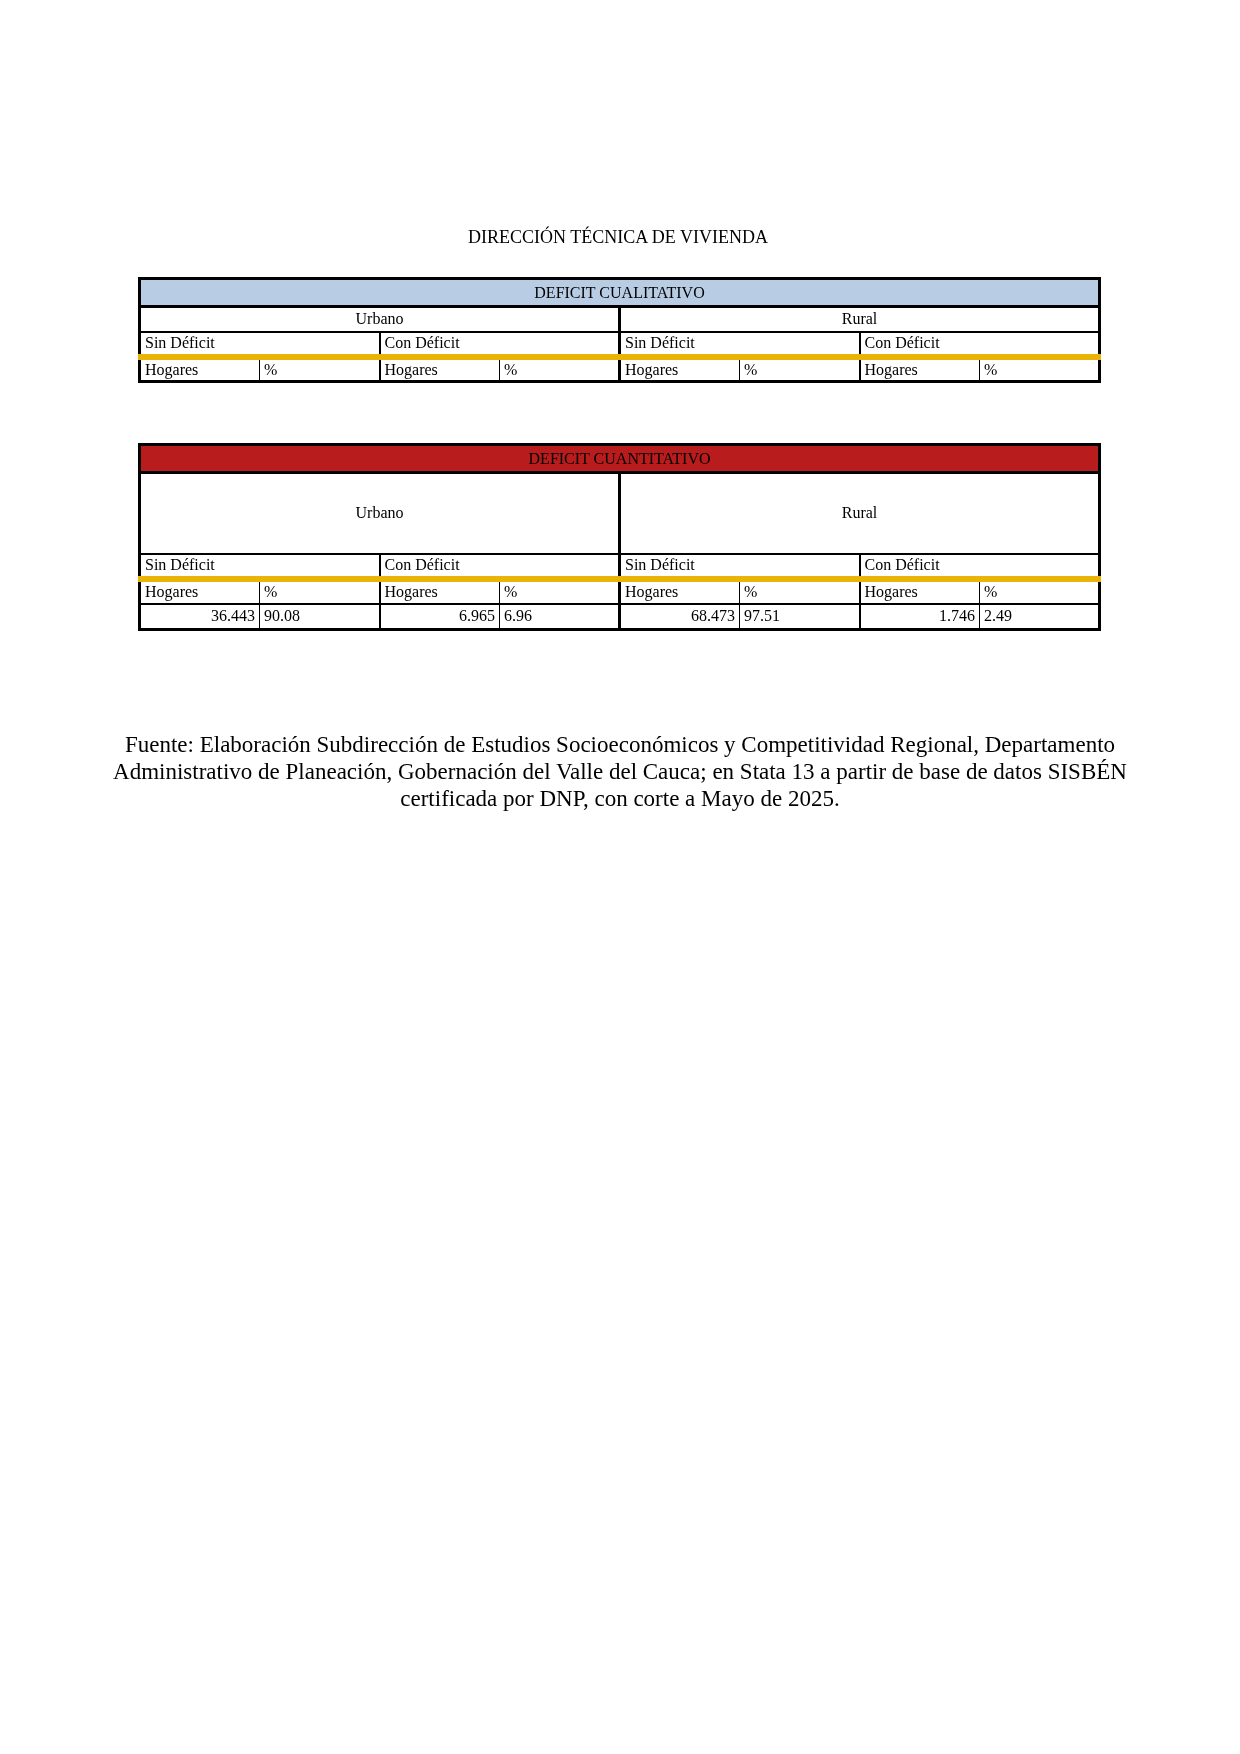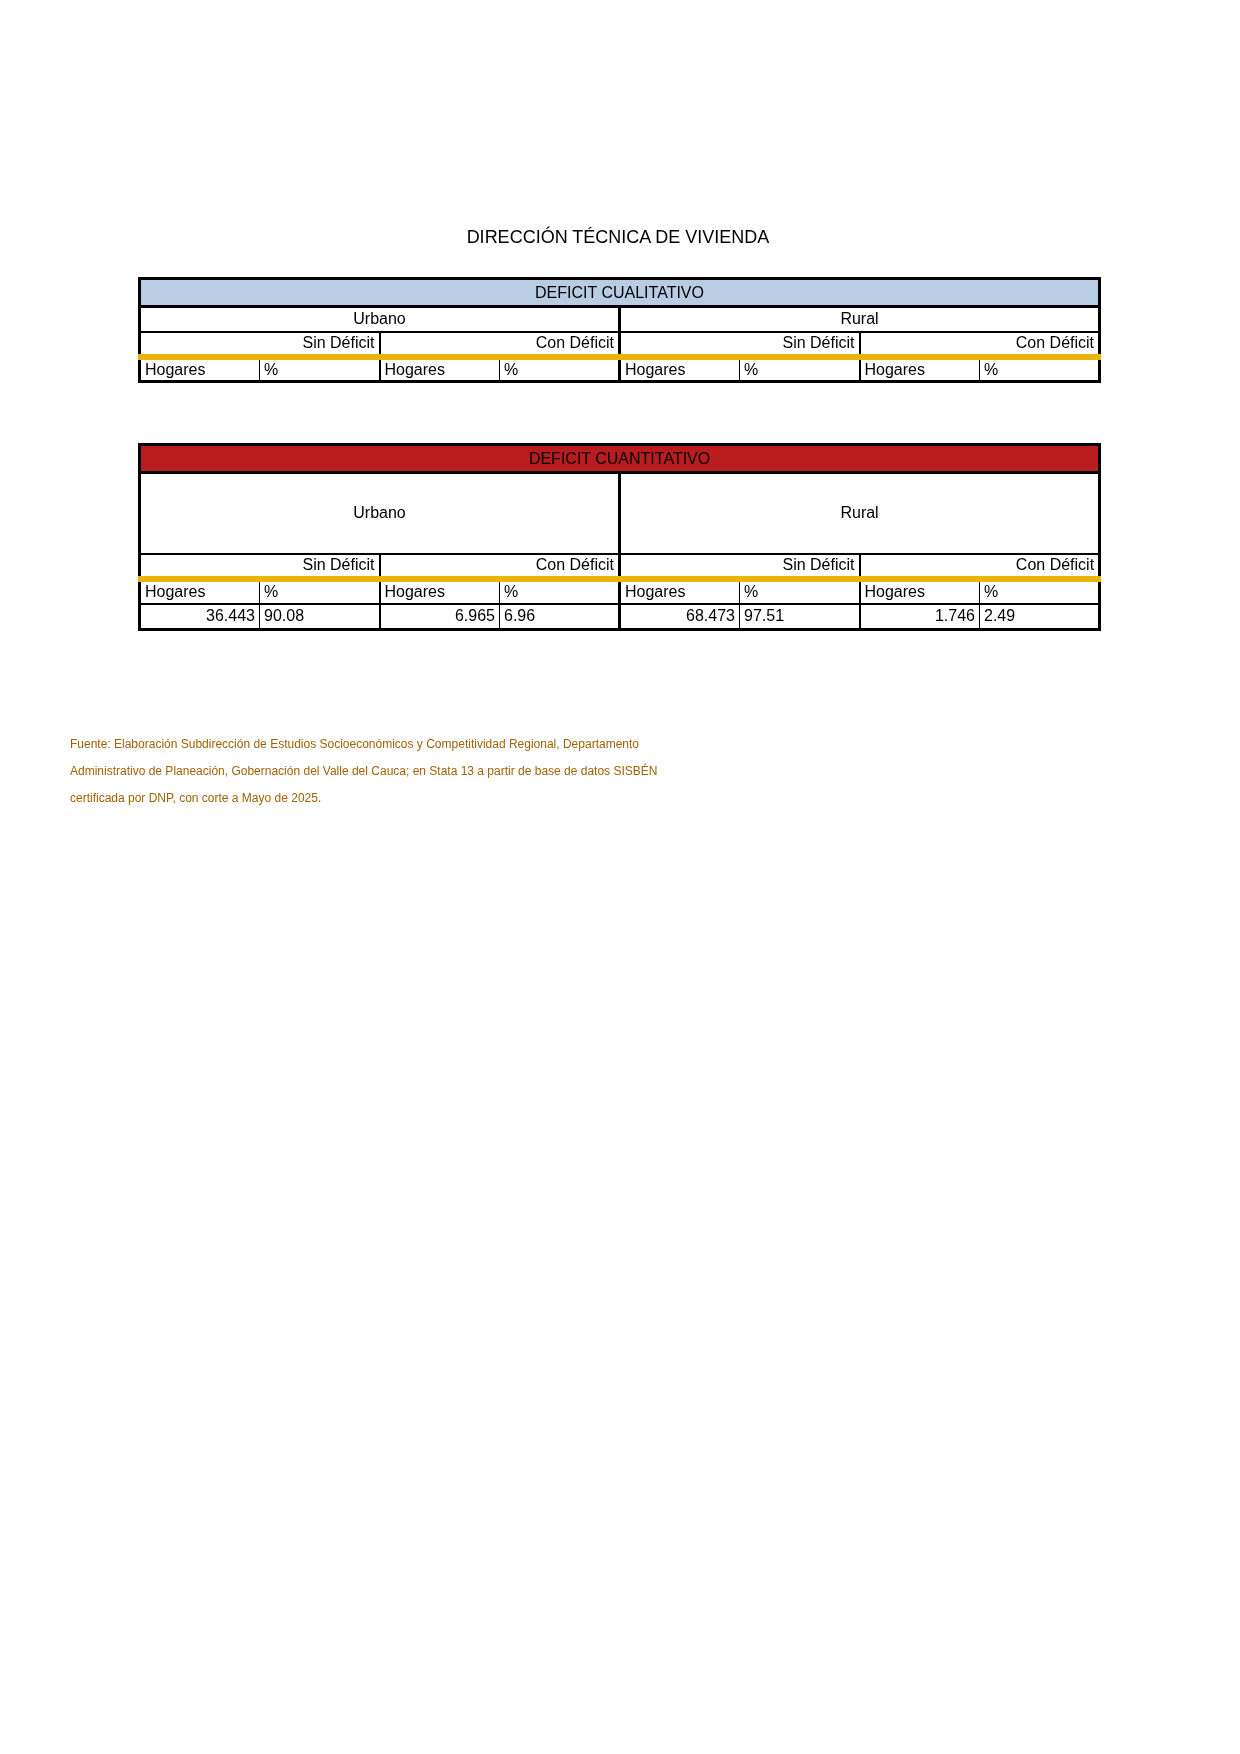--- a/index.html
+++ b/index.html
@@ -3,21 +3,21 @@
 <meta charset="utf-8">
 <style>
   * { margin: 0; padding: 0; box-sizing: border-box; }
   html, body { background: #ffffff; }
   body {
     width: 1240px; height: 1754px;
     position: relative;
     font-family: "Liberation Sans", "DejaVu Sans", sans-serif;
     color: #000000;
   }
-  .page { position: absolute; top: 0; left: 0; width: 1240px; height: 1754px; background: #ffffff; }
+  .page { position: absolute; top: 0; left: 0; width: 1240px; height: 1754px; background: #ffffff; font-family: Liberation Serif, serif; }
 
   .doc-title {
     position: absolute; top: 227px; left: 138px; width: 960px;
     text-align: center; font-size: 18px; color: #000;
   }
 
   .tbl-wrap-1 { position: absolute; top: 277px; left: 138px; }
   .tbl-wrap-2 { position: absolute; top: 443px; left: 138px; }
 
   table.grid {
@@ -28,32 +28,32 @@
   }
   table.grid col { width: 120px; }
   table.grid td {
     padding: 0 4px;
     overflow: hidden; white-space: nowrap;
     vertical-align: middle;
   }
   .r-hdr td { height: 28px; text-align: center; }
   .r-group td { height: 25px; text-align: center; border-top: 3px solid #000; }
   .r-group-tall td { height: 81px; vertical-align: bottom; padding-bottom: 2px; }
-  .r-sub td { height: 25px; text-align: right; border-top: 2px solid #000; }
+  .r-sub td { height: 25px; text-align: left; border-top: 2px solid #000; }
   .r-cols td { height: 25px; text-align: left; border-top: 6px solid #eab308; }
   .r-data td { height: 26px; border-top: 2px solid #000; }
   .v1 { border-left: 1px solid #000; }
   .v2 { border-left: 2px solid #000; }
   .v3 { border-left: 3px solid #000; }
   .ra { text-align: right; padding-right: 3px; }
   .la { text-align: left; padding-left: 3px; }
 
   .footer {
     position: absolute; top: 731px; left: 70px; width: 1100px;
-    text-align: left; font-size: 12px; line-height: 27px; color: #a16207;
+    text-align: center; font-size: 23px; line-height: 27px; color: #000000;
   }
 </style>
 </head>
 <body>
 
 <div class="page">
 
   <div class="doc-title">DIRECCIÓN TÉCNICA DE VIVIENDA</div>
 
   <div class="tbl-wrap-1">

